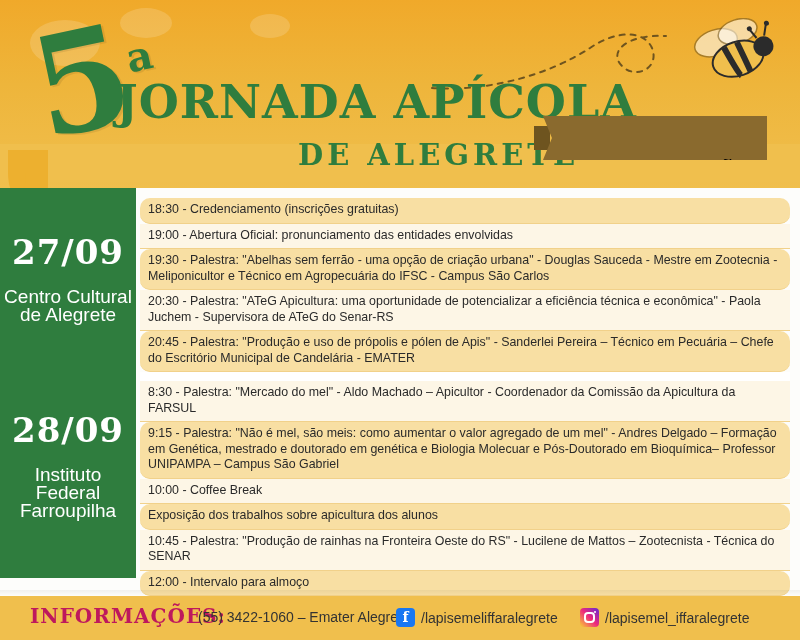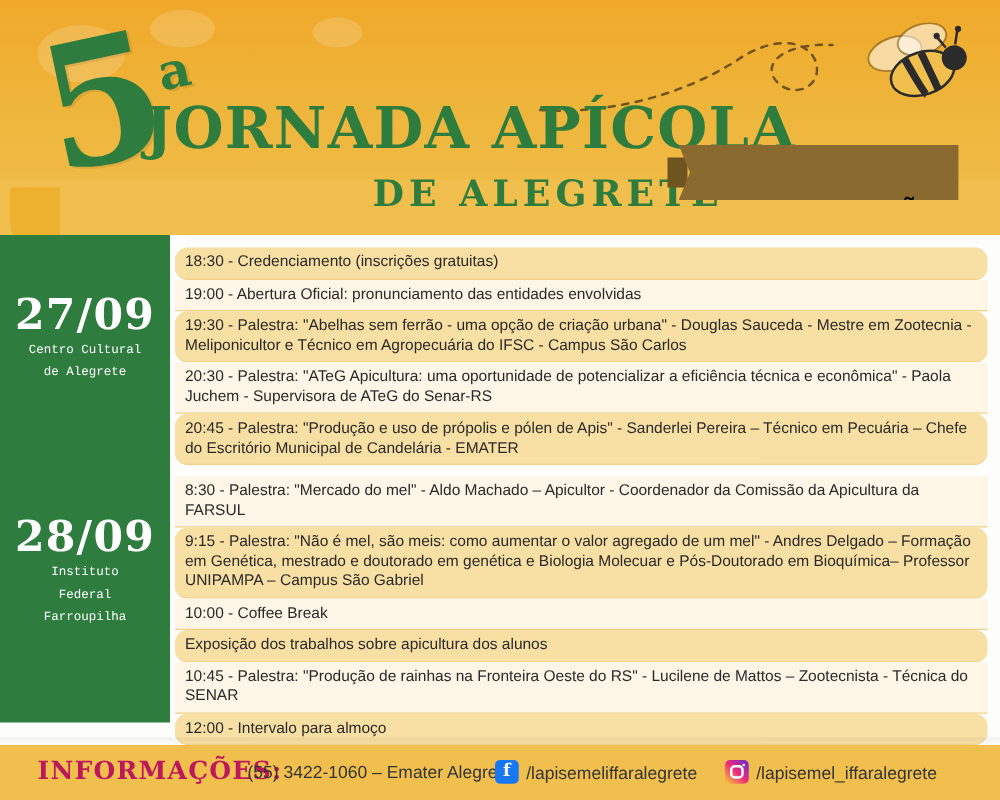--- a/index.html
+++ b/index.html
@@ -70,21 +70,21 @@
   .ribbon-tail{position:absolute;left:534px;top:126px;width:16px;height:24px;background:#6e541f;}
 
   
   .bee{position:absolute;left:690px;top:18px;width:86px;height:70px;}
   .dashes{position:absolute;left:430px;top:22px;width:280px;height:80px;}
 
   
   .daycol{position:absolute;left:0;top:188px;width:144px;height:390px;}
   .day{position:absolute;left:0;width:136px;text-align:center;color:#ffffff;}
   .day .num{font-family:"DejaVu Serif", serif;font-size:34px;font-weight:700;letter-spacing:1px;}
-  .day .place{font-family:Liberation Mono, monospace;font-size:10px;line-height:18px;margin-top:0;}
+  .day .place{font-family:Liberation Sans, sans-serif;font-size:19px;line-height:18px;margin-top:16px;}
   .day.d1{top:44px;}
   .day.d2{top:222px;}
   .leftbg{position:absolute;left:0;top:188px;width:136px;height:390px;background:#2f7d3e;}
 
   
   .sched{position:absolute;left:140px;top:198px;width:650px;}
   .row{
     position:relative;
     font-size:12.4px;line-height:15.5px;color:#2a2a2a;
     padding:4px 8px 5px 8px;

